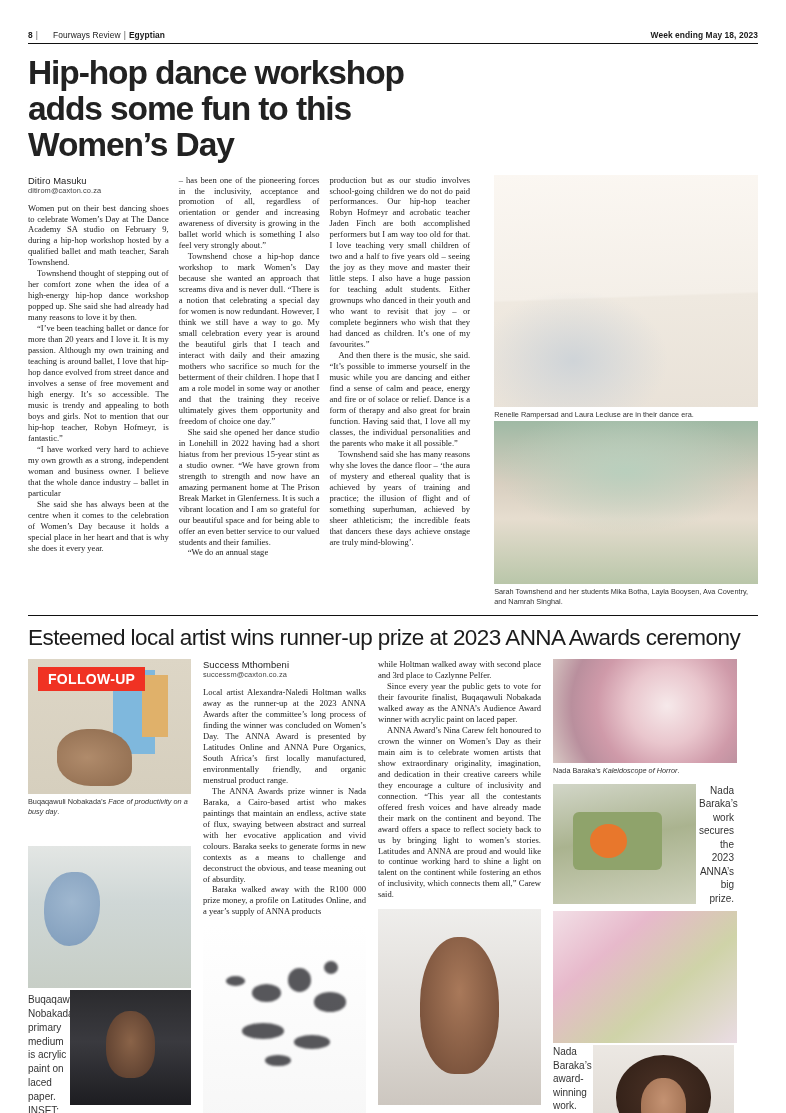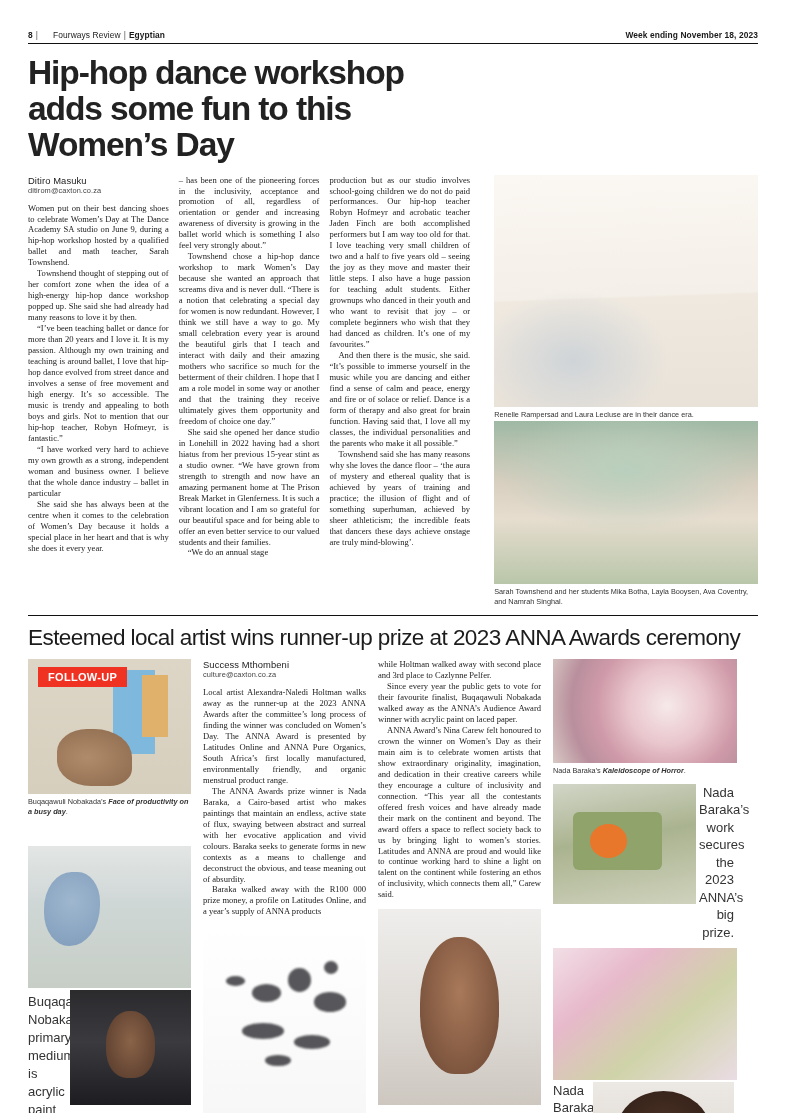--- a/index.html
+++ b/index.html
@@ -63,21 +63,21 @@
   .bodytext p.noindent { text-indent: 0; }
 
   
   .photo-col { width: 270px; margin-left: 14px; }
   .photo { position: relative; overflow: hidden; background: #ddd; }
   .cap {
     font-family: "Liberation Sans", sans-serif;
     font-size: 7.3px; line-height: 1.32; color: #333;
     padding-top: 3px; padding-bottom: 2px;
   }
-  .cap i { font-style: italic; font-weight: bold; }
+  .cap i { font-style: italic; }
 
   
   .rule { border-top: 1.4px solid #111; margin: 7px 0 0; }
 
   
   .headline2 {
     font-family: "Liberation Sans", sans-serif;
     font-weight: 400;
     font-size: 22.5px;
     line-height: 1.05;
@@ -89,28 +89,28 @@
   .s2-col { width: 163px; margin-right: 12px; }
   .s2-photos { width: 184px; }
 
   .followup {
     position: absolute;
     left: 10px; top: 8px;
     background: #f03223;
     color: #fff;
     font-family: "Liberation Sans", sans-serif;
     font-weight: 700;
-    font-size: 11px;
+    font-size: 14px;
     letter-spacing: .3px;
     padding: 4px 10px 4px 10px;
     z-index: 4;
   }
   .sidecap {
     font-family: "Liberation Sans", sans-serif;
-    font-size: 13px; line-height: 1.35; color: #333;
+    font-size: 10px; line-height: 1.35; color: #333;
   }
 
   
   .art { position: relative; width: 100%; height: 100%; }
   .art::after { content:""; position:absolute; inset:0; }
 
   .ph-dance1 { height: 232px; background:
       radial-gradient(ellipse 60% 50% at 30% 80%, #cfd4d8 0%, rgba(207,212,216,0) 60%),
       linear-gradient(178deg, #fbf7f2 0%, #f4efe8 52%, #efe9e0 53%, #e9e2d8 100%); }
   .ph-dance2 { height: 163px; background:
@@ -156,33 +156,33 @@
 <div class="page">
 
   <div class="masthead">
     <div class="mh-left">
       <span class="pg">8</span>
       <span class="sep">|</span>
       <span class="pub">Fourways Review</span>
       <span class="sep">|</span>
       <span class="sec">Egyptian</span>
     </div>
-    <div class="mh-right">Week ending November 18, 2023</div>
+    <div class="mh-right">Week ending May 18, 2023</div>
   </div>
 
   <div class="story1">
     <h1 class="headline1">Hip-hop dance workshop adds some fun to this Women’s Day</h1>
 
     <div class="s1-body">
 
       <div class="col">
         <div class="byline-name">Ditiro Masuku</div>
         <div class="byline-mail">ditirom@caxton.co.za</div>
         <div class="bodytext">
-          <p class="noindent">Women put on their best dancing shoes to celebrate Women’s Day at The Dance Academy SA studio on June 9, during a hip-hop workshop hosted by a qualified ballet and math teacher, Sarah Townshend.</p>
+          <p class="noindent">Women put on their best dancing shoes to celebrate Women’s Day at The Dance Academy SA studio on February 9, during a hip-hop workshop hosted by a qualified ballet and math teacher, Sarah Townshend.</p>
           <p>Townshend thought of stepping out of her comfort zone when the idea of a high-energy hip-hop dance workshop popped up. She said she had already had many reasons to love it by then.</p>
           <p>“I’ve been teaching ballet or dance for more than 20 years and I love it. It is my passion. Although my own training and teaching is around ballet, I love that hip-hop dance evolved from street dance and involves a sense of free movement and high energy. It’s so accessible. The music is trendy and appealing to both boys and girls. Not to mention that our hip-hop teacher, Robyn Hofmeyr, is fantastic.”</p>
           <p>“I have worked very hard to achieve my own growth as a strong, independent woman and business owner. I believe that the whole dance industry – ballet in particular</p>
           <p>She said she has always been at the centre when it comes to the celebration of Women’s Day because it holds a special place in her heart and that is why she does it every year.</p>
         </div>
       </div>
 
       <div class="col">
         <div class="bodytext">
           <p class="noindent">– has been one of the pioneering forces in the inclusivity, acceptance and promotion of all, regardless of orientation or gender and increasing awareness of diversity is growing in the ballet world which is something I also feel very strongly about.”</p>
@@ -243,21 +243,21 @@
         <div class="photo ph-portrait1" style="margin-top:2px; margin-left:42px; width:121px;">
           <div class="art">
               <span class="face"></span>
             </div>
         </div>
         <div class="sidecap" style="width:42px; margin-top:-112px; line-height:1.38;">Buqaqawuli Nobakada’s primary medium is acrylic paint on laced paper. INSET: This year the ANNA Audience Award winner is Buqaqawuli Nobakada.</div>
       </div>
 
       <div class="s2-col">
         <div class="byline-name">Success Mthombeni</div>
-        <div class="byline-mail">culture@caxton.co.za</div>
+        <div class="byline-mail">successm@caxton.co.za</div>
         <div class="bodytext">
           <p class="noindent">Local artist Alexandra-Naledi Holtman walks away as the runner-up at the 2023 ANNA Awards after the committee’s long process of finding the winner was concluded on Women’s Day. The ANNA Award is presented by Latitudes Online and ANNA Pure Organics, South Africa’s first locally manufactured, environmentally friendly, and organic menstrual product range.</p>
           <p>The ANNA Awards prize winner is Nada Baraka, a Cairo-based artist who makes paintings that maintain an endless, active state of flux, swaying between abstract and surreal with her evocative application and vivid colours. Baraka seeks to generate forms in new contexts as a means to challenge and deconstruct the obvious, and tease meaning out of absurdity.</p>
           <p>Baraka walked away with the R100 000 prize money, a profile on Latitudes Online, and a year’s supply of ANNA products</p>
         </div>
         <div class="photo ph-ink" style="margin-top:8px;">
           <div class="art">
             <span class="s" style="left:14%;top:26%;width:12%;height:5%;"></span>
             <span class="s" style="left:30%;top:30%;width:18%;height:9%;"></span>
             <span class="s" style="left:52%;top:22%;width:14%;height:12%;"></span>

